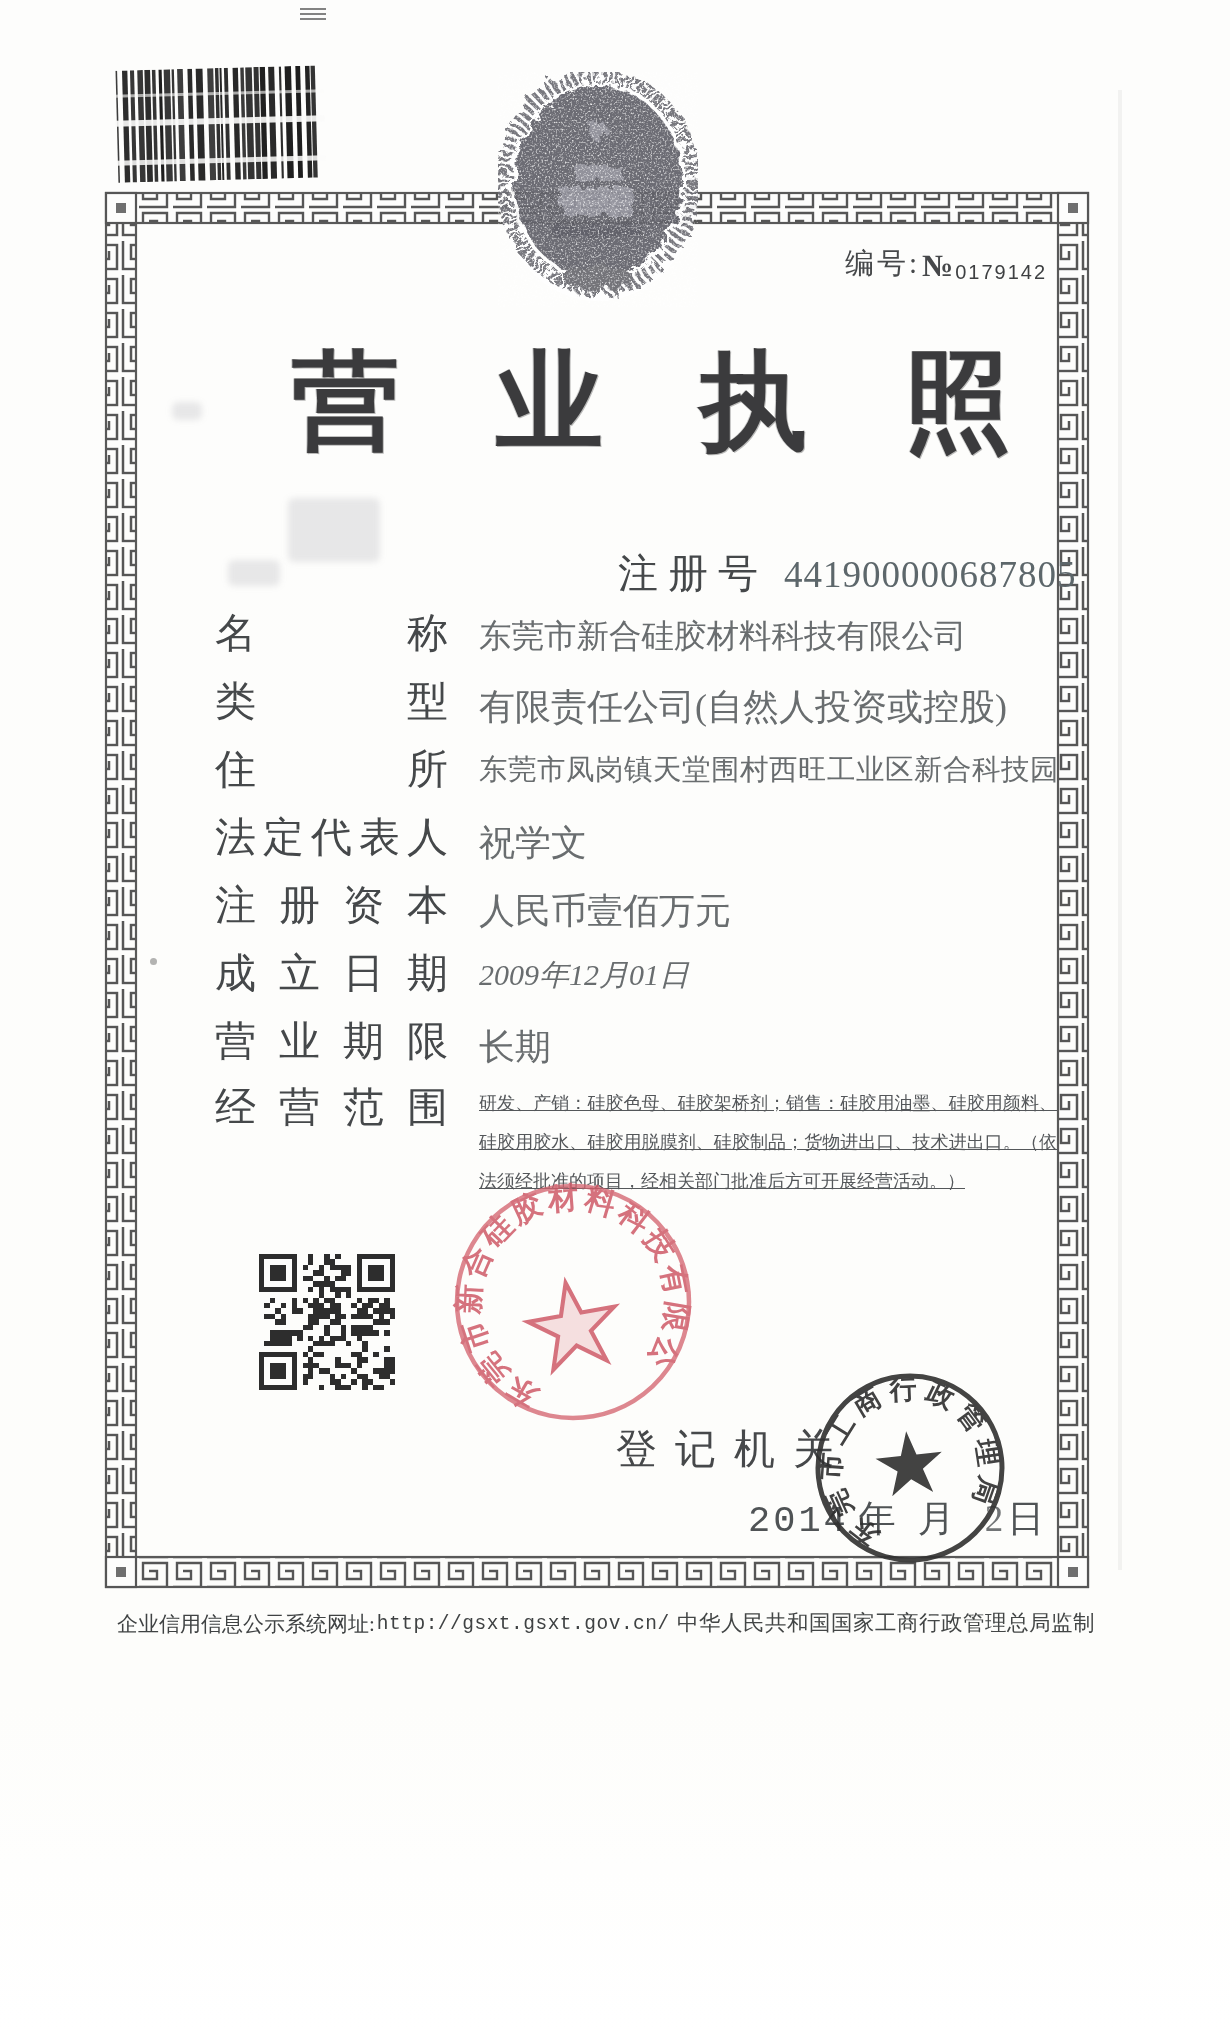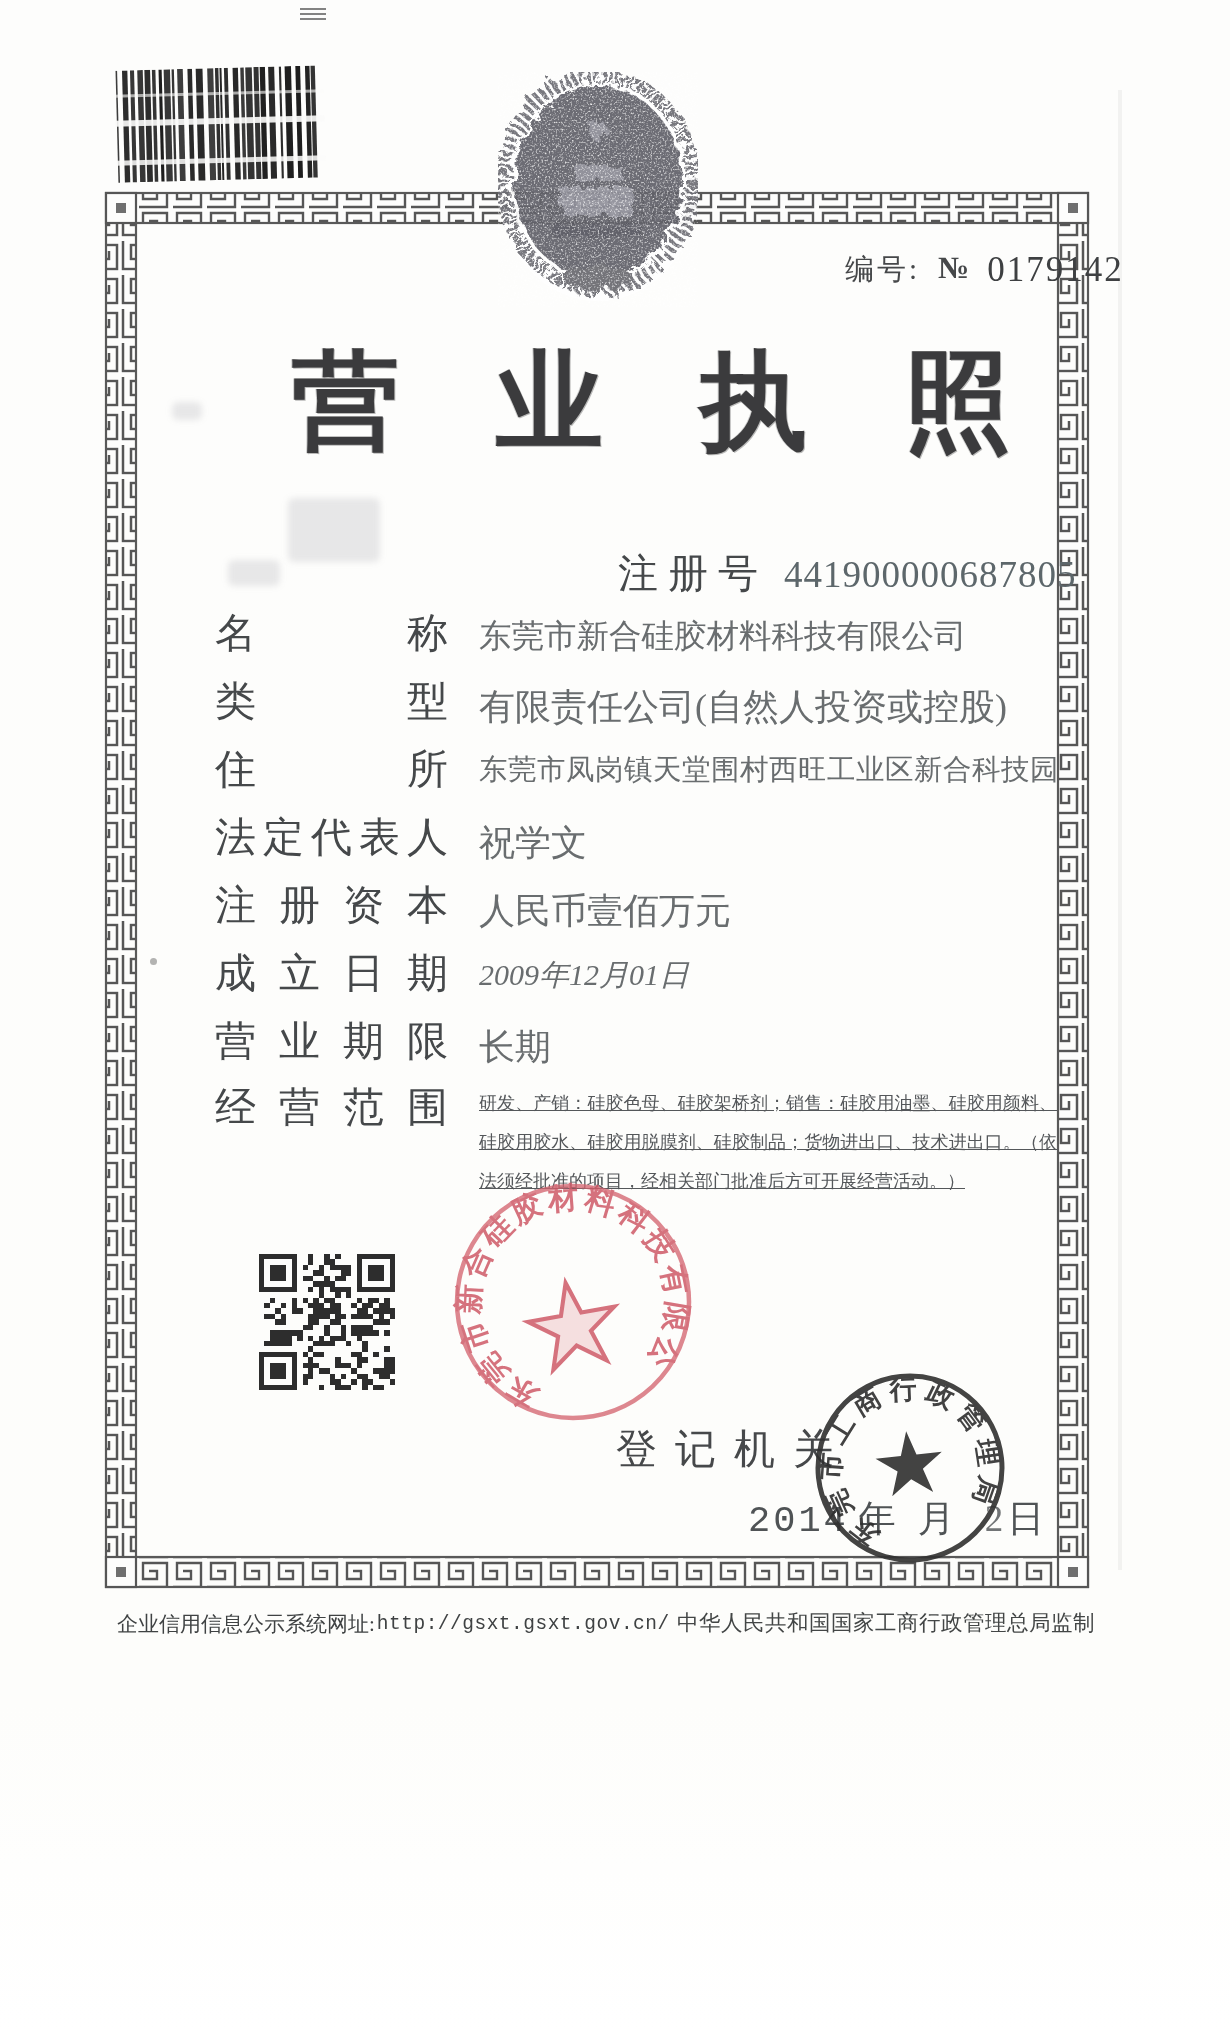--- a/index.html
+++ b/index.html
@@ -9,24 +9,24 @@
     font-family:"Liberation Serif","DejaVu Serif",serif;color:#3a3a3c;
   }
   .abs{position:absolute;}
   
   #frame-svg{position:absolute;left:0;top:0;pointer-events:none;}
   
   #barcode-box{left:115px;top:68px;width:210px;height:116px;transform:rotate(-1.5deg);}
   
   #emblem-box{left:498px;top:72px;width:200px;height:235px;opacity:.93;}
   
-  #serial{left:845px;top:250px;display:flex;align-items:flex-start;gap:18px;color:#46484a;}
+  #serial{left:845px;top:244px;display:flex;align-items:flex-end;gap:2px;color:#46484a;}
   #serial .pfx{font-size:29px;letter-spacing:3px;}
   #serial .nosign{font-size:31px;font-weight:bold;}
-  #serial .num{font-family:Liberation Serif, serif;font-size:35px;letter-spacing:2px;color:#3e4042;}
+  #serial .num{font-family:Liberation Sans, sans-serif;font-size:20px;letter-spacing:2px;color:#3e4042;}
   
   #title{left:292px;top:330px;display:flex;gap:97px;font-size:107px;font-weight:bold;color:#3b3b3d;
          text-shadow:1px 1px 0 rgba(59,59,61,.35),-1px 0 0 rgba(59,59,61,.25);}
   
   #regline{left:618px;top:546px;display:flex;align-items:baseline;}
   #regline .rlabel{display:flex;justify-content:space-between;width:140px;font-size:40px;color:#45484a;}
   #regline .rvalue{margin-left:26px;font-size:37px;letter-spacing:1px;color:#5d676b;font-family:Liberation Serif, serif;}
   
   .row{position:absolute;left:215px;width:850px;height:66px;}
   .flabel{display:flex;justify-content:space-between;width:233px;font-size:41px;color:#45484a;}

